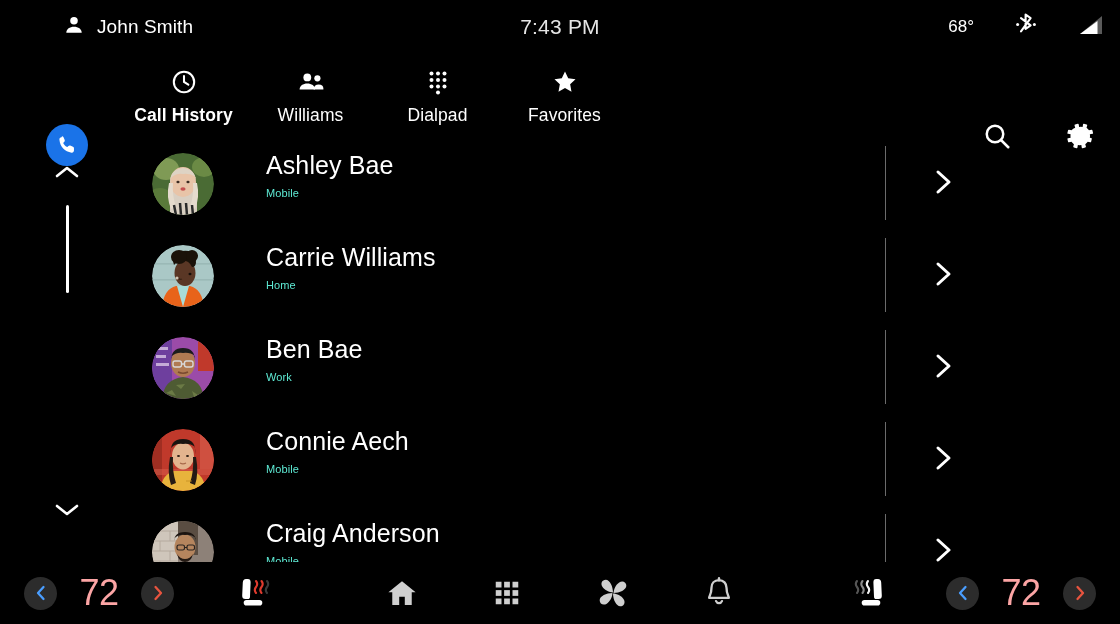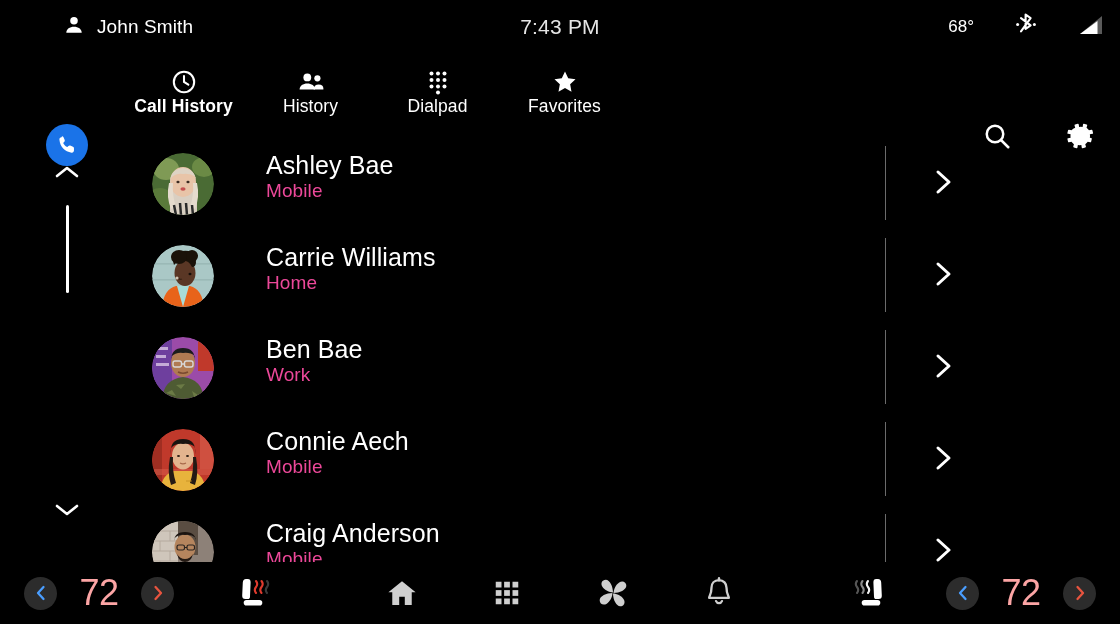--- a/index.html
+++ b/index.html
@@ -37,21 +37,21 @@
     width: 42px; height: 42px; border-radius: 50%;
     display: flex; align-items: center; justify-content: center;
   }
   .tabs { position: absolute; left: 120px; top: 8px; display: flex; }
   .tab {
     width: 127px; display: flex; flex-direction: column;
     align-items: center; cursor: pointer; padding-top: 6px;
   }
   .tab-icon { height: 28px; display: flex; align-items: center; justify-content: center; }
   .tab-label {
-    color: #fff; font-size: 17.5px; letter-spacing: .1px;
+    margin-top: 9px; color: #fff; font-size: 17.5px; letter-spacing: .1px;
   }
   .tab.active .tab-label { font-weight: bold; }
   .top-actions {
     position: absolute; right: 24px; top: 66px;
     display: flex; align-items: center; gap: 52px;
   }
 
   
   #contact-list {
     position: absolute; top: 138px; left: 0; width: 1120px; height: 424px;
@@ -61,21 +61,21 @@
     position: relative; height: 92px; display: flex; align-items: center;
     cursor: pointer;
   }
   .avatar {
     position: absolute; left: 152px; top: 15px;
     width: 62px; height: 62px; border-radius: 50%; overflow: hidden;
   }
   .avatar svg { display: block; }
   .row-text { position: absolute; left: 266px; top: 13px; }
   .row-title { color: #fff; font-size: 25px; letter-spacing: .1px; }
-  .row-sub { color: #ec4899; font-size: 19px; letter-spacing: .1px; }
+  .row-sub { color: #5eead4; font-size: 11px; margin-top: 7px; letter-spacing: .1px; }
   .row-divider {
     position: absolute; left: 885px; top: 8px; width: 1px; height: 74px;
     background: #6b6b6b;
   }
   .row-chevron {
     position: absolute; left: 932px; top: 50%; transform: translateY(-50%);
   }
 
   
   #scrollbar { position: absolute; left: 52px; top: 150px; width: 30px; height: 392px; }
@@ -170,21 +170,21 @@
 
       <div class="tab">
         <span class="tab-icon">
           <svg width="28" height="26" viewBox="0 0 28 24" fill="#fff">
             <circle cx="10.3" cy="7.4" r="3.9"></circle>
             <path d="M2.6 19.6c0-3.9 3.5-6.1 7.7-6.1s7.7 2.2 7.7 6.1z"></path>
             <circle cx="20.4" cy="8.3" r="3.1"></circle>
             <path d="M16.6 19.6c0-3.3 2-5.1 5.2-5.1 2.7 0 4.6 1.3 4.6 4.1v1z"></path>
           </svg>
         </span>
-        <span class="tab-label">History</span>
+        <span class="tab-label">Williams</span>
       </div>
 
       <div class="tab">
         <span class="tab-icon">
           <svg width="26" height="26" viewBox="0 0 24 24" fill="#fff">
             <circle cx="6" cy="4.2" r="1.85"></circle>
               <circle cx="12" cy="4.2" r="1.85"></circle>
               <circle cx="18" cy="4.2" r="1.85"></circle>
             <circle cx="6" cy="10.2" r="1.85"></circle>
               <circle cx="12" cy="10.2" r="1.85"></circle>

